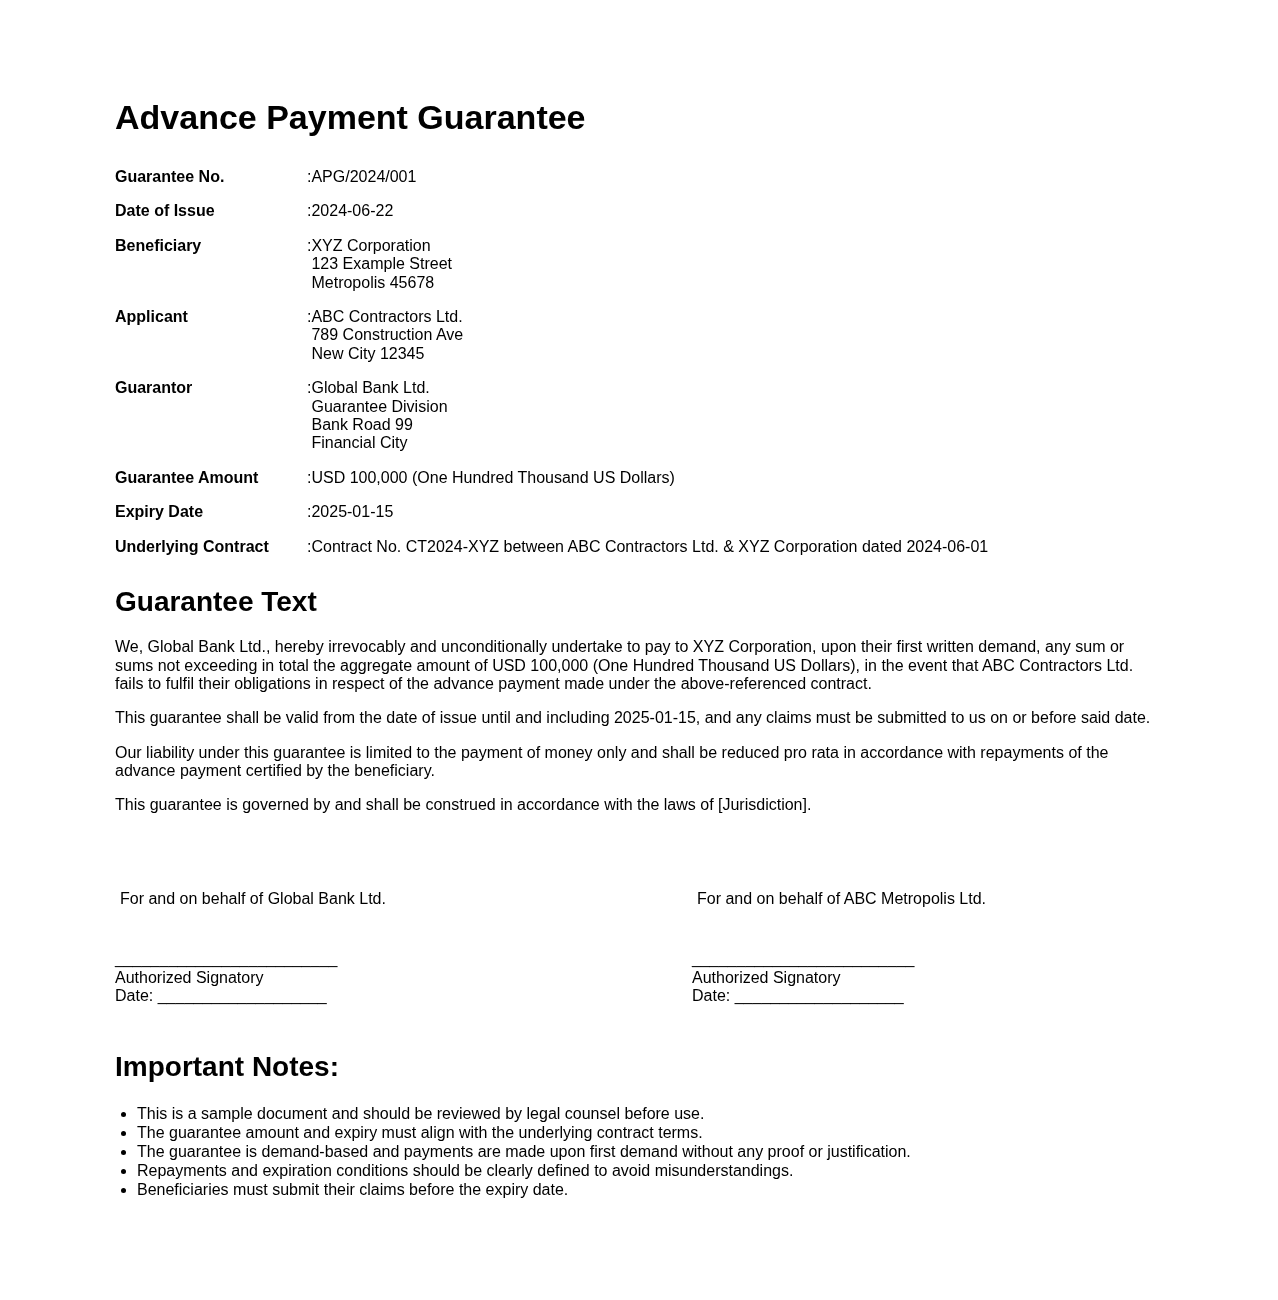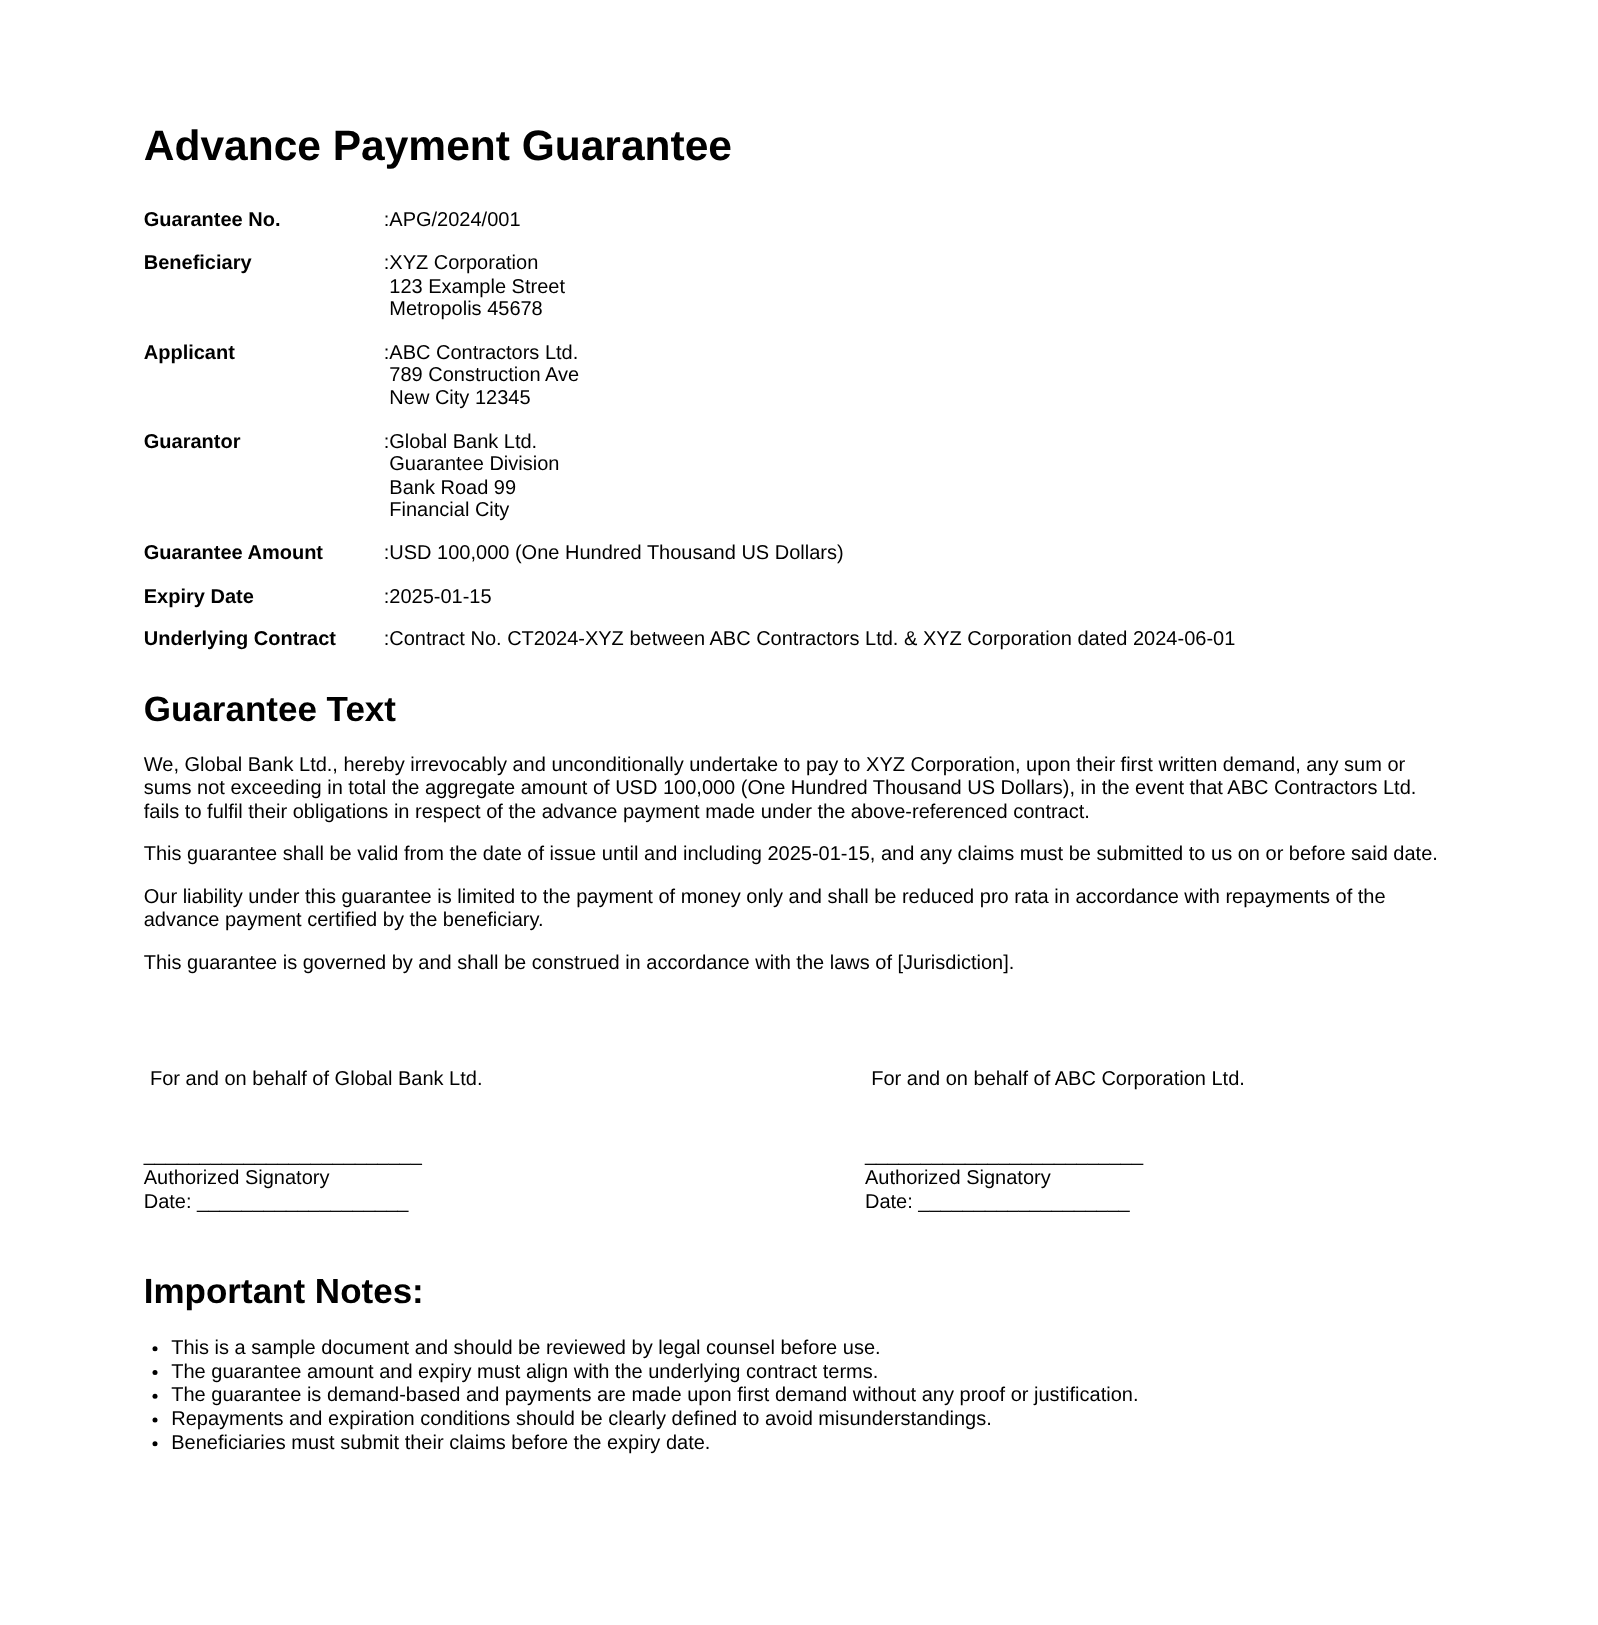--- a/index.html
+++ b/index.html
@@ -53,20 +53,24 @@
 <body>
 
 <h1>Advance Payment Guarantee</h1>
 
 <div class="fields">
   <div class="field-row">
     <div class="field-label">Guarantee No.</div>
     <div class="field-value">:APG/2024/001</div>
   </div>
   <div class="field-row">
+    <div class="field-label">Date of Issue</div>
+    <div class="field-value">:2024-06-22</div>
+  </div>
+  <div class="field-row">
     <div class="field-label">Beneficiary</div>
     <div class="field-value">:XYZ Corporation
  123 Example Street
  Metropolis 45678</div>
   </div>
   <div class="field-row">
     <div class="field-label">Applicant</div>
     <div class="field-value">:ABC Contractors Ltd.
  789 Construction Ave
  New City 12345</div>
@@ -102,21 +106,21 @@
 <div class="signatures">
   <div class="sig-block">
     <p class="sig-header">For and on behalf of Global Bank Ltd.</p>
     <div class="sig-lines">
       <div>_________________________</div>
       <div>Authorized Signatory</div>
       <div>Date: ___________________</div>
     </div>
   </div>
   <div class="sig-block">
-    <p class="sig-header">For and on behalf of ABC Corporation Ltd.</p>
+    <p class="sig-header">For and on behalf of ABC Metropolis Ltd.</p>
     <div class="sig-lines">
       <div>_________________________</div>
       <div>Authorized Signatory</div>
       <div>Date: ___________________</div>
     </div>
   </div>
 </div>
 
 <h2 class="notes-heading">Important Notes:</h2>
 

